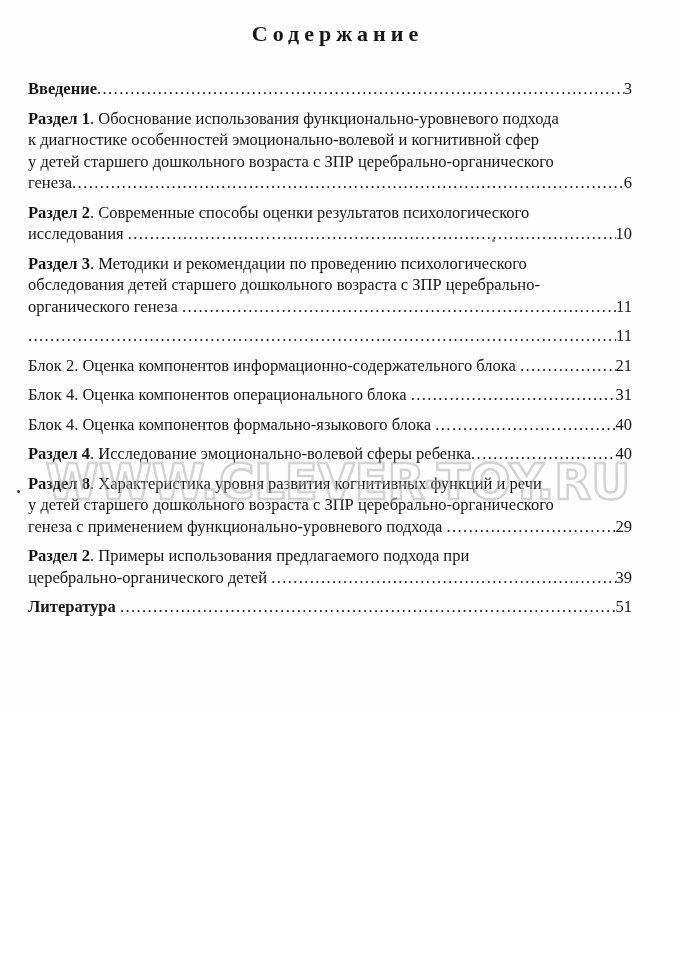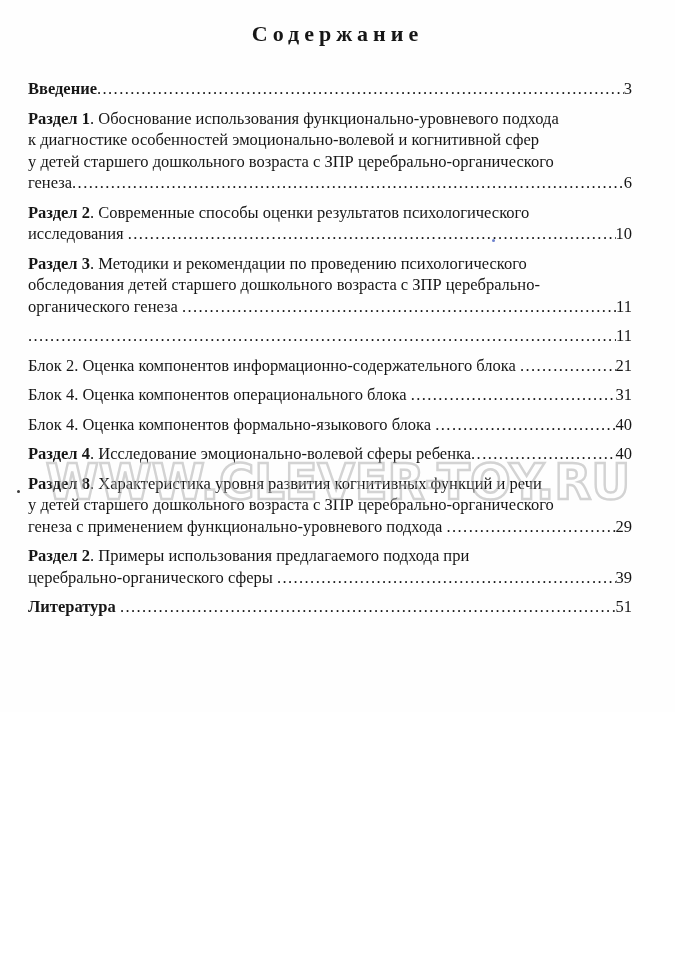--- a/index.html
+++ b/index.html
@@ -166,21 +166,21 @@
           <span class="line-text">генеза с применением функционально-уровневого подхода </span>
           <span class="leader">....................................................................................................................................................................................</span>
           <span class="page-num">29</span>
         </div>
       </div>
       <div class="toc-entry">
         <div class="toc-line">
           <span class="line-text"><b>Раздел 2</b>. Примеры использования предлагаемого подхода при</span>
         </div>
         <div class="toc-line">
-          <span class="line-text">церебрально-органического сферы </span>
+          <span class="line-text">церебрально-органического детей </span>
           <span class="leader">....................................................................................................................................................................................</span>
           <span class="page-num">39</span>
         </div>
       </div>
       <div class="toc-entry">
         <div class="toc-line">
           <span class="line-text"><b>Литература</b> </span>
           <span class="leader">....................................................................................................................................................................................</span>
           <span class="page-num">51</span>
         </div>

